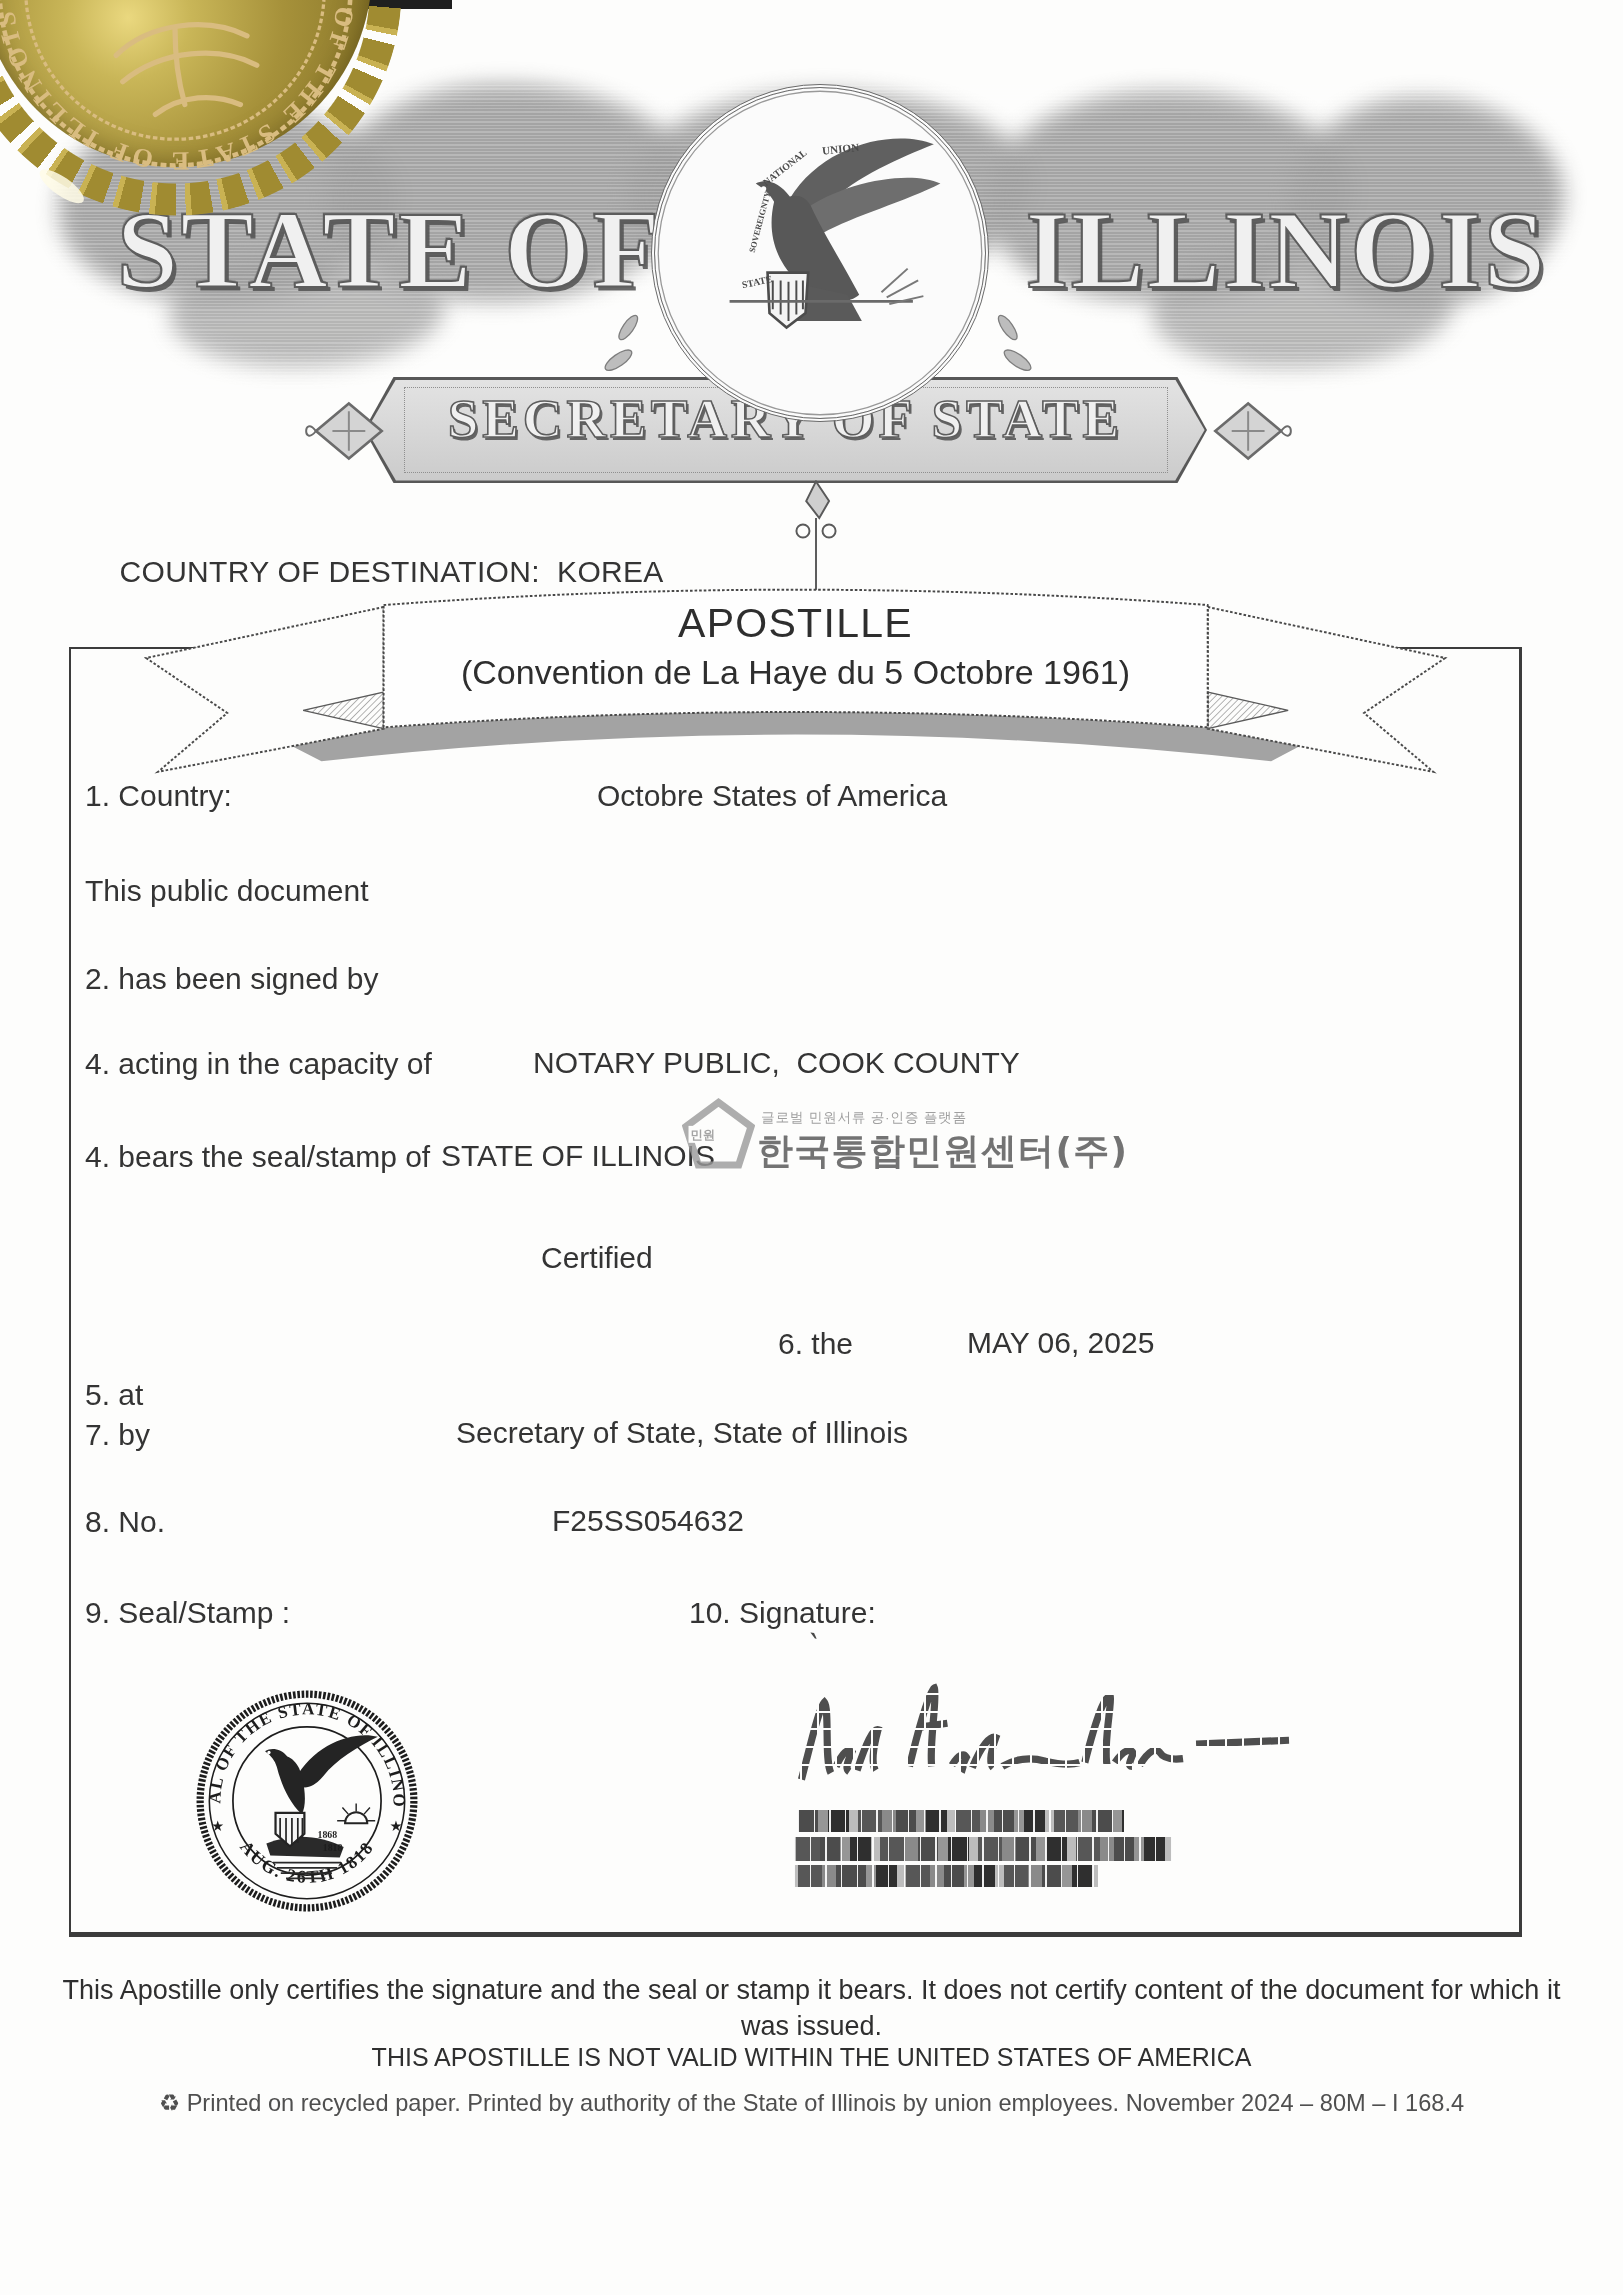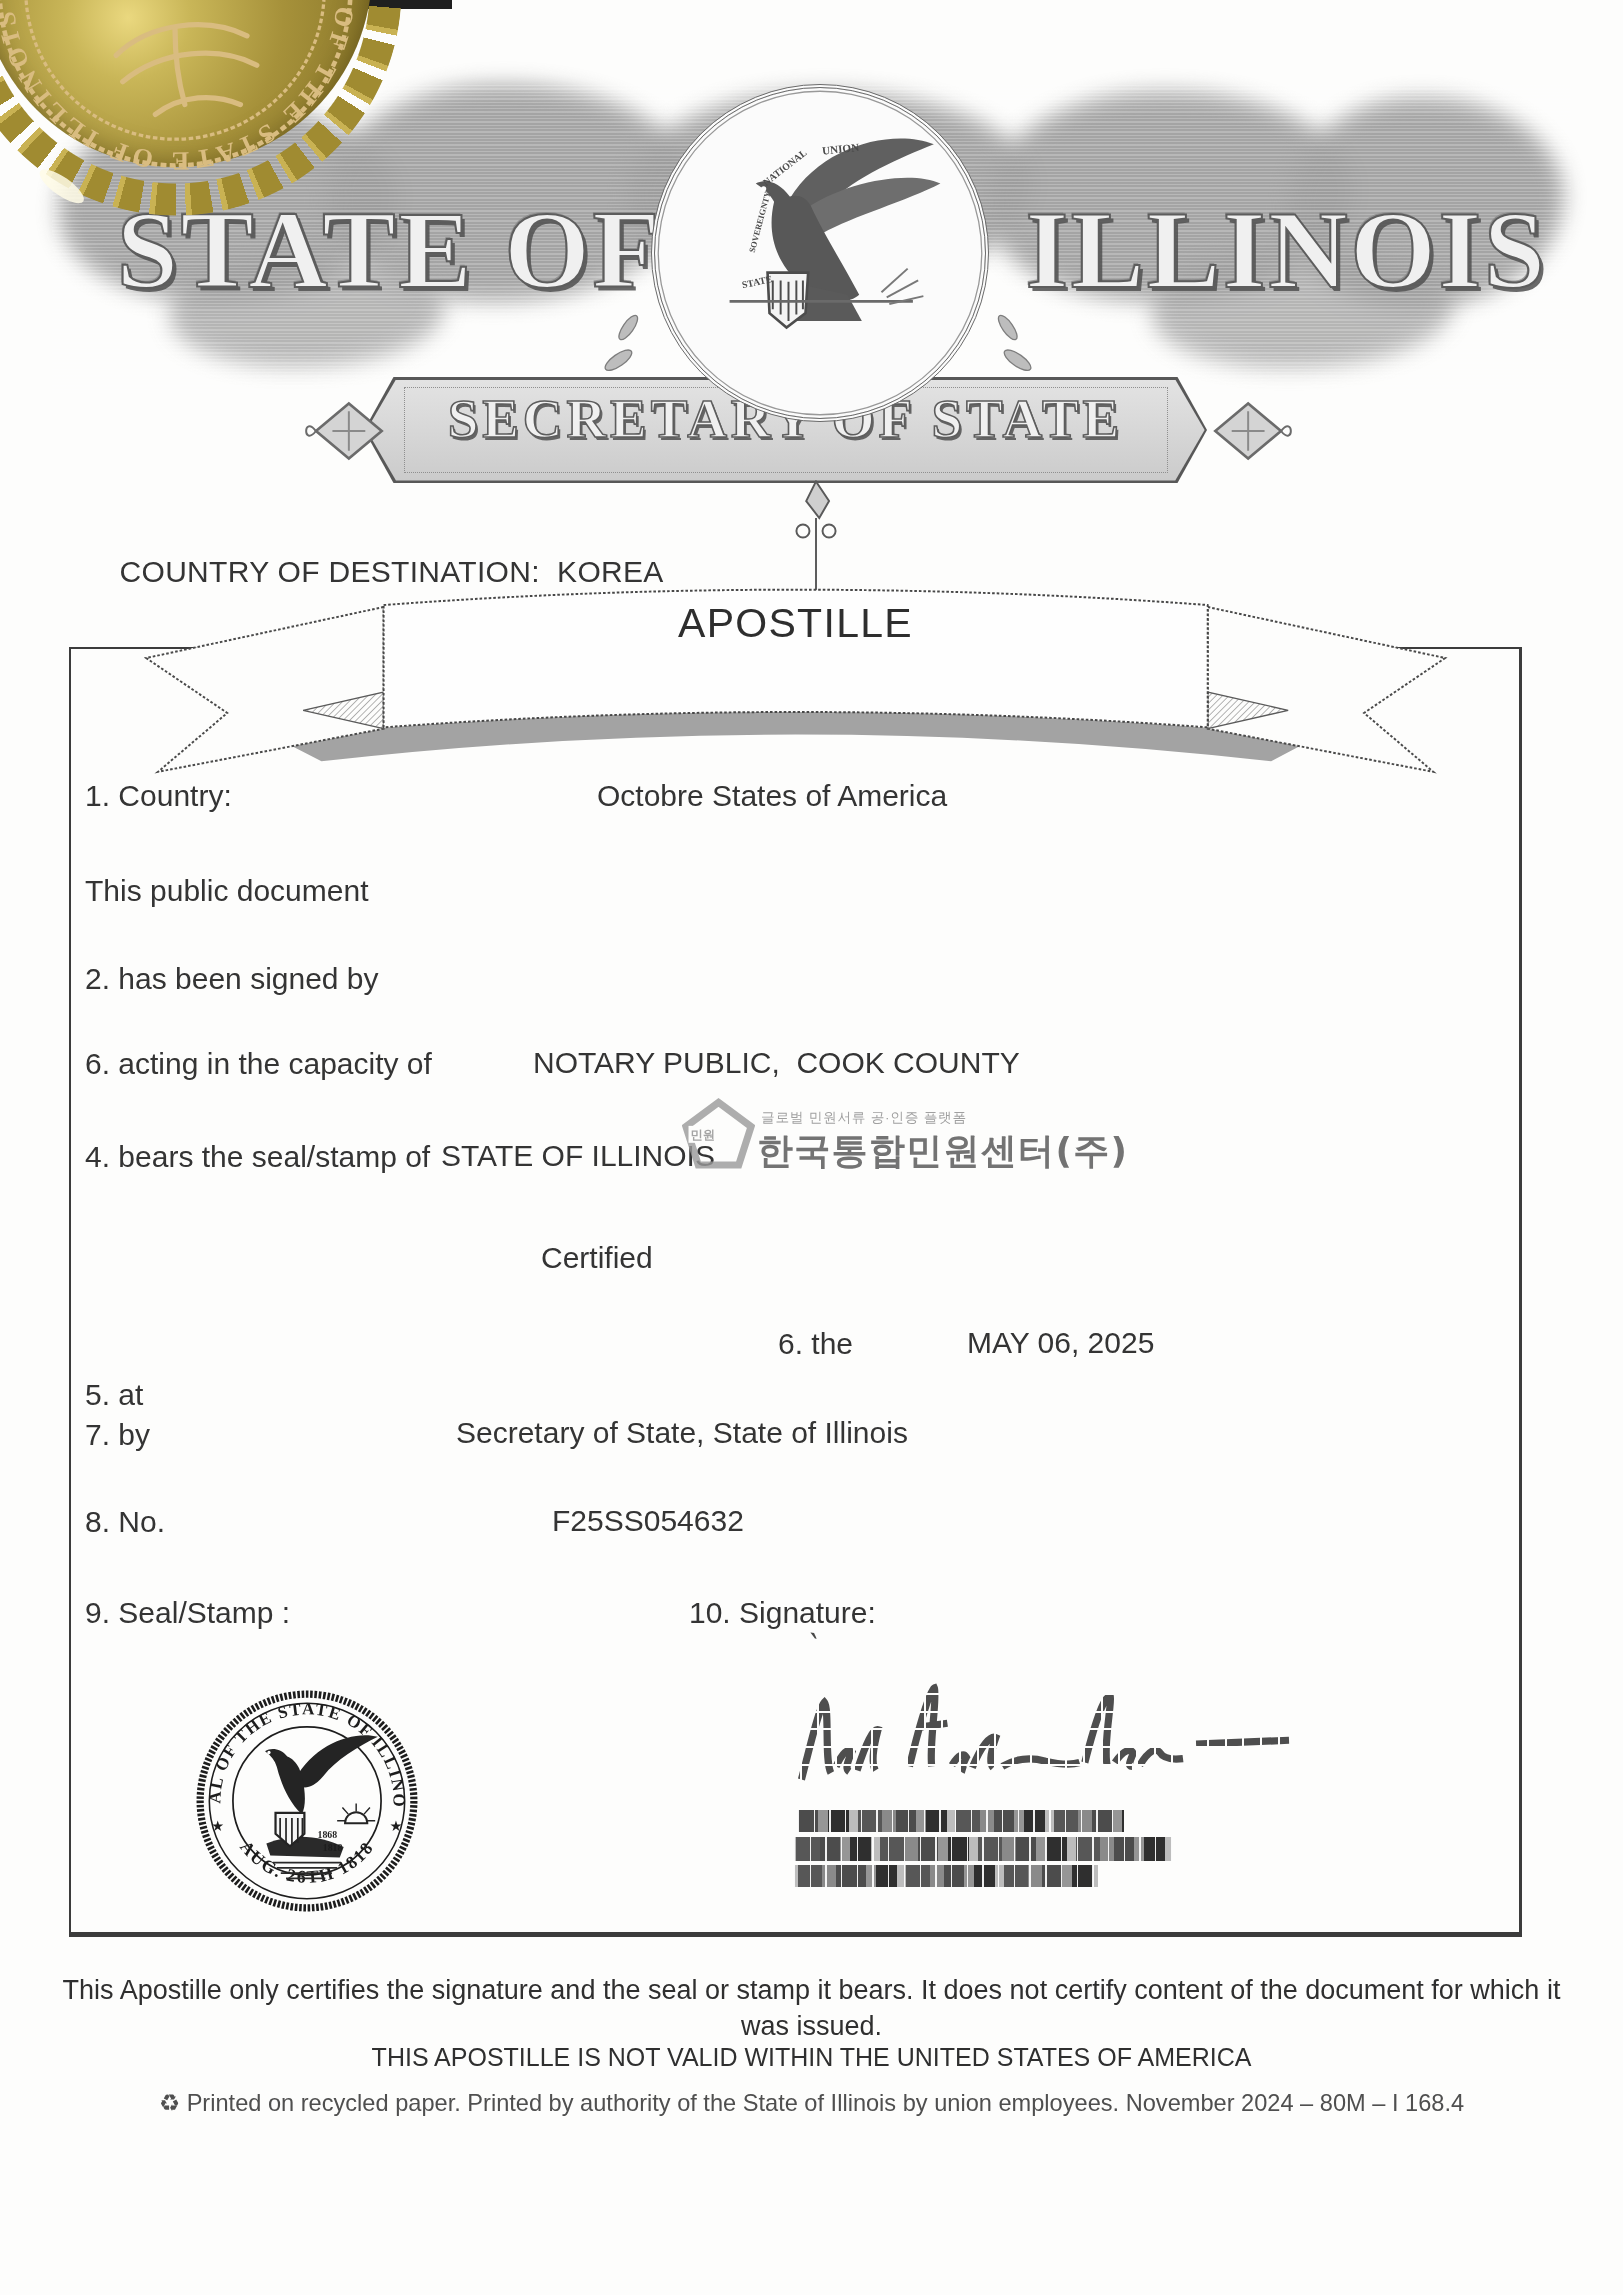--- a/index.html
+++ b/index.html
@@ -193,29 +193,30 @@
 
     <path d="M585,928 L222,1006 L346,1090 L240,1180 L585,1114 Z" fill="#fdfdfc" stroke="#4a4a4a" stroke-width="3" stroke-dasharray="4 3"></path>
     <path d="M585,1114 L462,1086 L585,1058 Z" fill="url(#hatch)" stroke="#5a5a5a" stroke-width="2"></path>
 
     <path d="M1845,928 L2208,1006 L2084,1090 L2190,1180 L1845,1114 Z" fill="#fdfdfc" stroke="#4a4a4a" stroke-width="3" stroke-dasharray="4 3"></path>
     <path d="M1845,1114 L1968,1086 L1845,1058 Z" fill="url(#hatch)" stroke="#5a5a5a" stroke-width="2"></path>
 
     <path d="M585,925 Q1215,878 1845,925 L1845,1112 Q1215,1065 585,1112 Z" fill="#fefefe" stroke="#474747" stroke-width="3" stroke-dasharray="4 3"></path>
   </svg>
   <div class="abs apostille-title">APOSTILLE</div>
+  <div class="abs apostille-sub">(Convention de La Haye du 5 Octobre 1961)</div>
 
   <div class="abs txt" style="left:85px;top:779px;">1. Country:</div>
   <div class="abs txt" style="left:597px;top:779px;">Octobre States of America</div>
 
   <div class="abs txt" style="left:85px;top:874px;">This public document</div>
 
   <div class="abs txt" style="left:85px;top:962px;">2. has been signed by</div>
 
-  <div class="abs txt" style="left:85px;top:1047px;">6. acting in the capacity of</div>
+  <div class="abs txt" style="left:85px;top:1047px;">4. acting in the capacity of</div>
   <div class="abs txt" style="left:533px;top:1046px;">NOTARY PUBLIC,  COOK COUNTY</div>
 
   <div class="abs txt" style="left:85px;top:1140px;">4. bears the seal/stamp of</div>
   <div class="abs txt" style="left:441px;top:1139px;text-align:right;">STATE OF ILLINOIS</div>
 
   <svg class="abs" style="left:682px;top:1097px;opacity:.8;" width="73" height="76" viewBox="0 0 112 116">
     <path d="M56,8 L106,45 L87,104 L25,104 L6,45 Z" fill="none" stroke="#9a9a9a" stroke-width="11"></path>
     <rect x="10" y="44" width="38" height="26" fill="#fdfdfc"></rect>
     <text x="13" y="64" font-size="19" font-weight="bold" fill="#8f8f8f" font-family="DejaVu Sans,sans-serif">민원</text>
   </svg>

